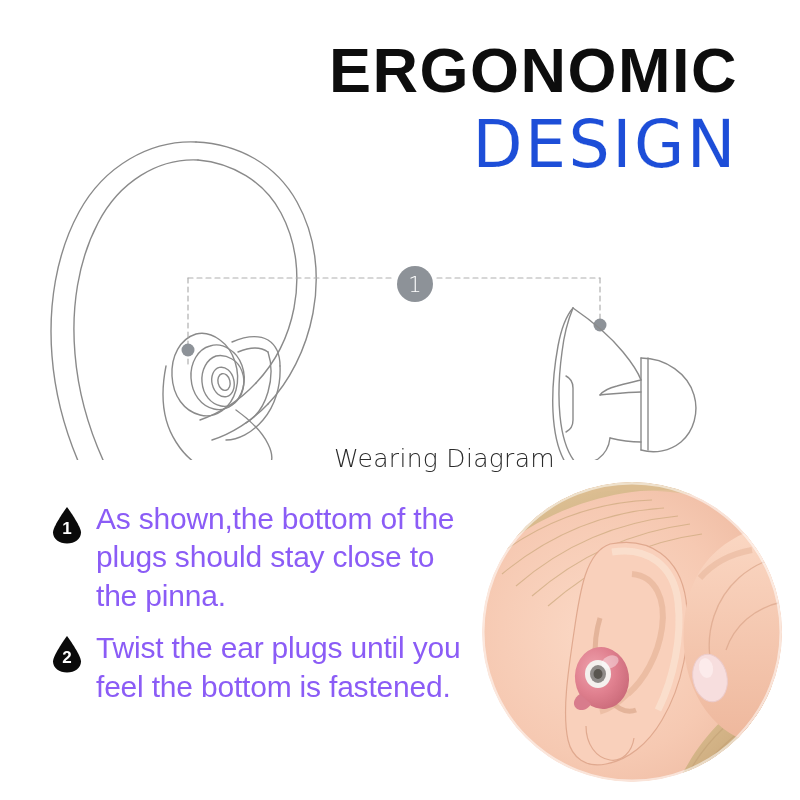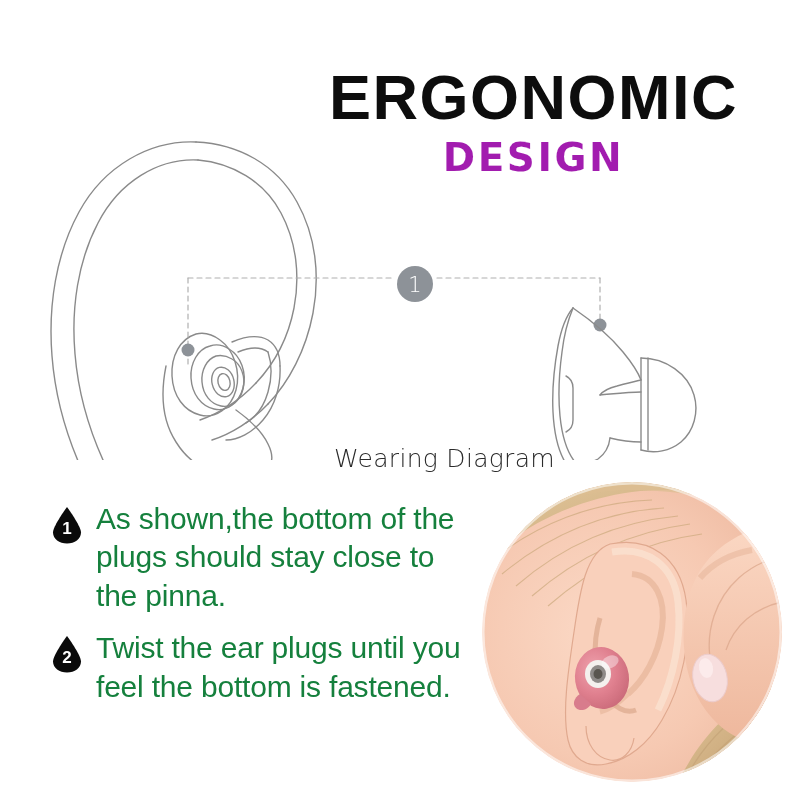--- a/index.html
+++ b/index.html
@@ -6,36 +6,36 @@
   body{
     width:800px;height:800px;
     background:#ffffff;
     font-family:"Liberation Sans", sans-serif;
     overflow:hidden;
     position:relative;
   }
   #stage{position:relative;width:800px;height:800px;background:#fff;}
 
   
-  .title-block{position:absolute;right:62px;top:64px;text-align:center;}
+  .title-block{position:absolute;right:62px;top:37px;text-align:right;}
   .title-main{
     font-family:"Liberation Sans", sans-serif;
     font-weight:700;
     font-size:63px;
     letter-spacing:1.5px;
     color:#0d0d0d;
     line-height:1.05;
     white-space:nowrap;
   }
   .title-sub{
     font-family:"DejaVu Sans", sans-serif;
-    font-weight:700;
-    font-size:39px;
+    font-weight:400;
+    font-size:65px;
     letter-spacing:2.5px;
-    color:#a21caf;
+    color:#1d4ed8;
     line-height:1.12;
     white-space:nowrap;
     margin-top:6px;
     -webkit-text-stroke:0.1px #ffffff;
   }
 
   
   .diagram{position:absolute;left:0;top:120px;width:800px;height:340px;}
   .diagram svg{display:block;}
 
@@ -76,21 +76,21 @@
     font-family:"Liberation Sans", sans-serif;
     font-weight:700;
     font-size:17px;
     pointer-events:none;
   }
   .instr-text{
     font-family:"Liberation Sans", sans-serif;
     font-weight:400;
     font-size:30px;
     line-height:1.28;
-    color:#15803d;
+    color:#8b5cf6;
     letter-spacing:-0.2px;
   }
 
   
   .photo{
     position:absolute;
     left:482px;top:482px;
     width:300px;height:300px;
     border-radius:50%;
     overflow:hidden;

